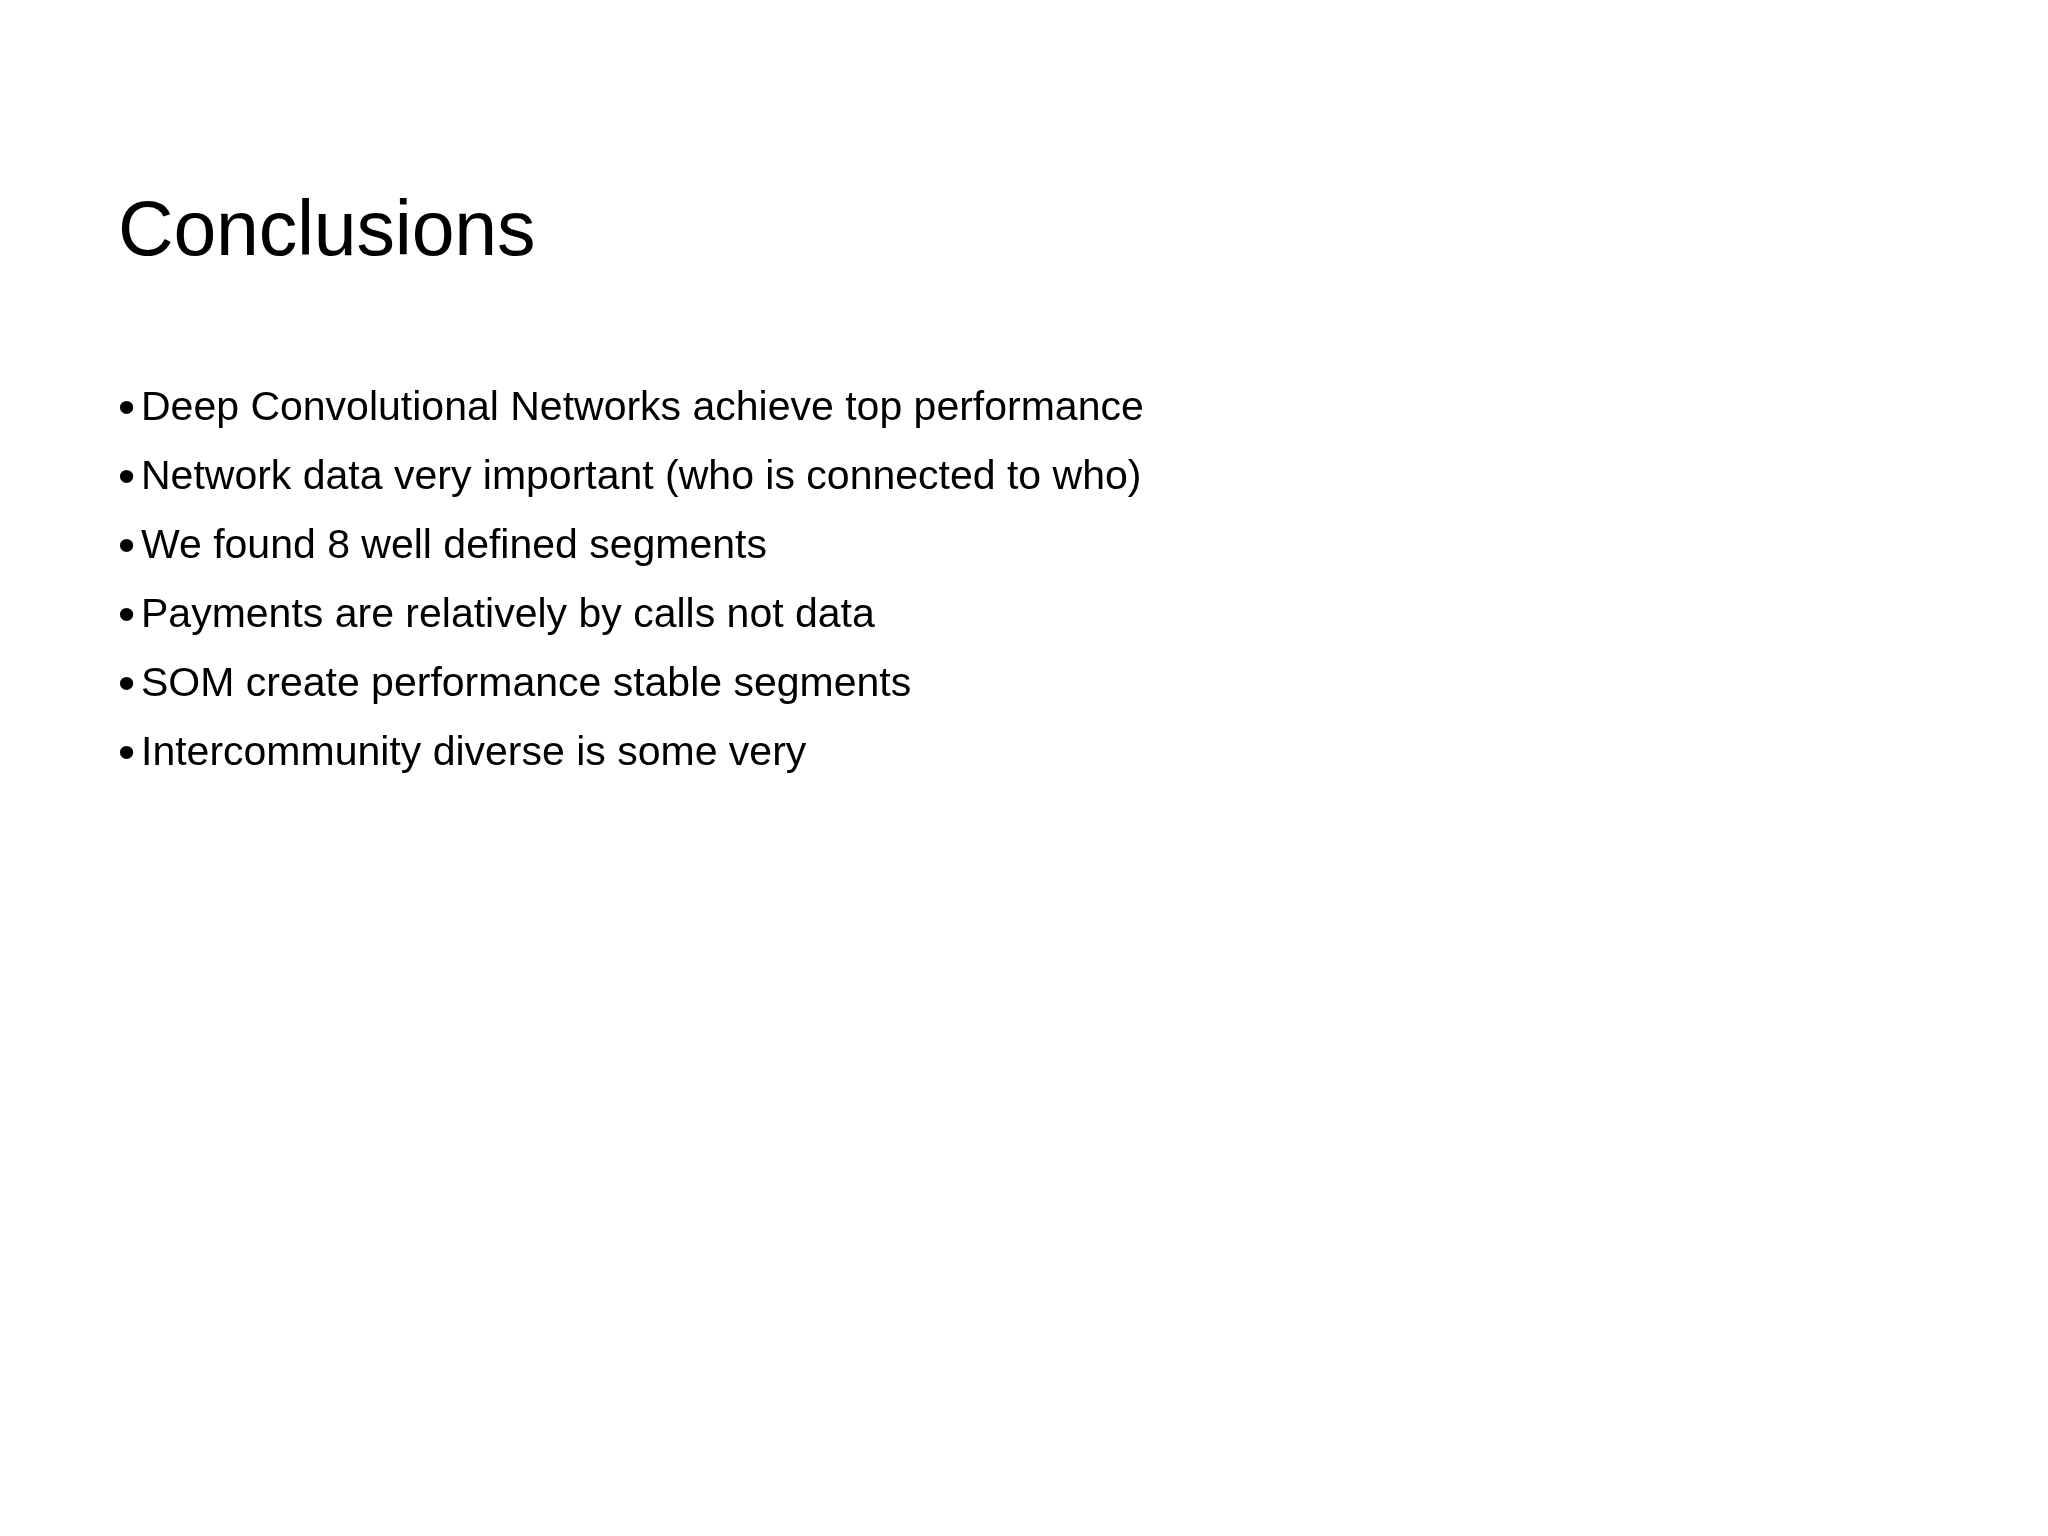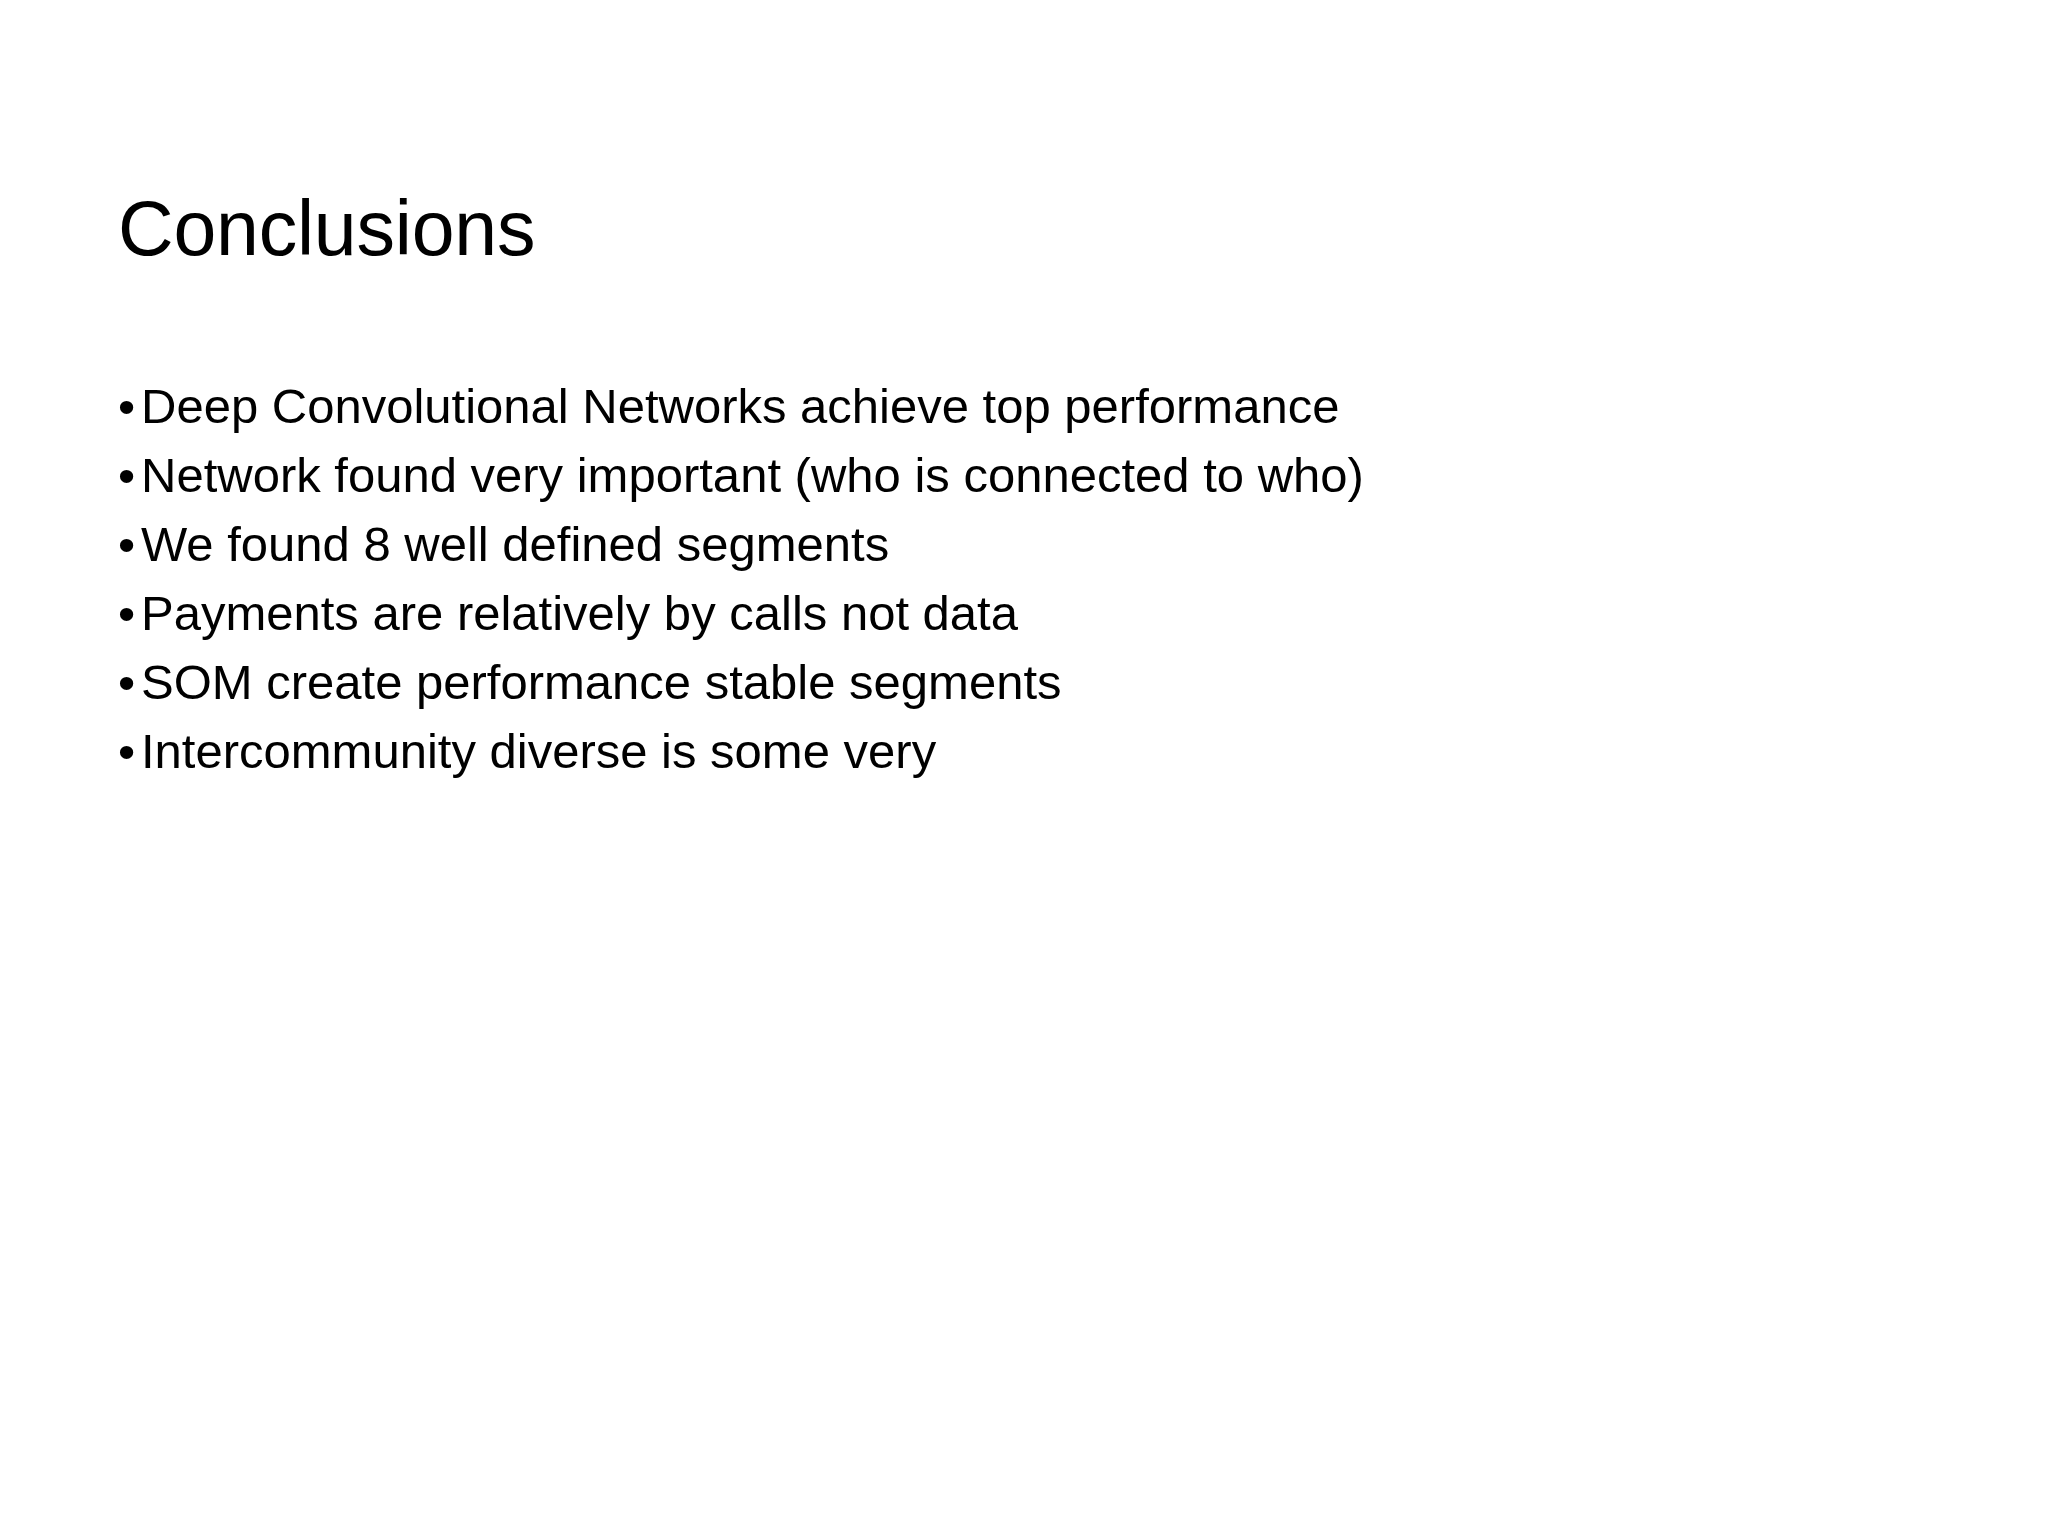--- a/index.html
+++ b/index.html
@@ -53,41 +53,41 @@
   .bullet-glyph {
     display: inline-block;
     width: 23px;
     flex: 0 0 23px;
     font-size: 49px;
     line-height: 69px;
     color: #000000;
   }
   .bullet-text {
     display: inline-block;
-    font-size: 49px;
+    font-size: 41px;
     line-height: 69px;
   }
 </style>
 </head>
 <body>
 
 <div class="slide">
 
   <h1 class="slide-title">Conclusions</h1>
 
   <ul class="bullet-list">
 
     <li class="bullet-item">
       <span class="bullet-glyph">•</span>
       <span class="bullet-text">Deep Convolutional Networks achieve top performance</span>
     </li>
 
     <li class="bullet-item">
       <span class="bullet-glyph">•</span>
-      <span class="bullet-text">Network found very important (who is connected to who)</span>
+      <span class="bullet-text">Network data very important (who is connected to who)</span>
     </li>
 
     <li class="bullet-item">
       <span class="bullet-glyph">•</span>
       <span class="bullet-text">We found 8 well defined segments</span>
     </li>
 
     <li class="bullet-item">
       <span class="bullet-glyph">•</span>
       <span class="bullet-text">Payments are relatively by calls not data</span>

